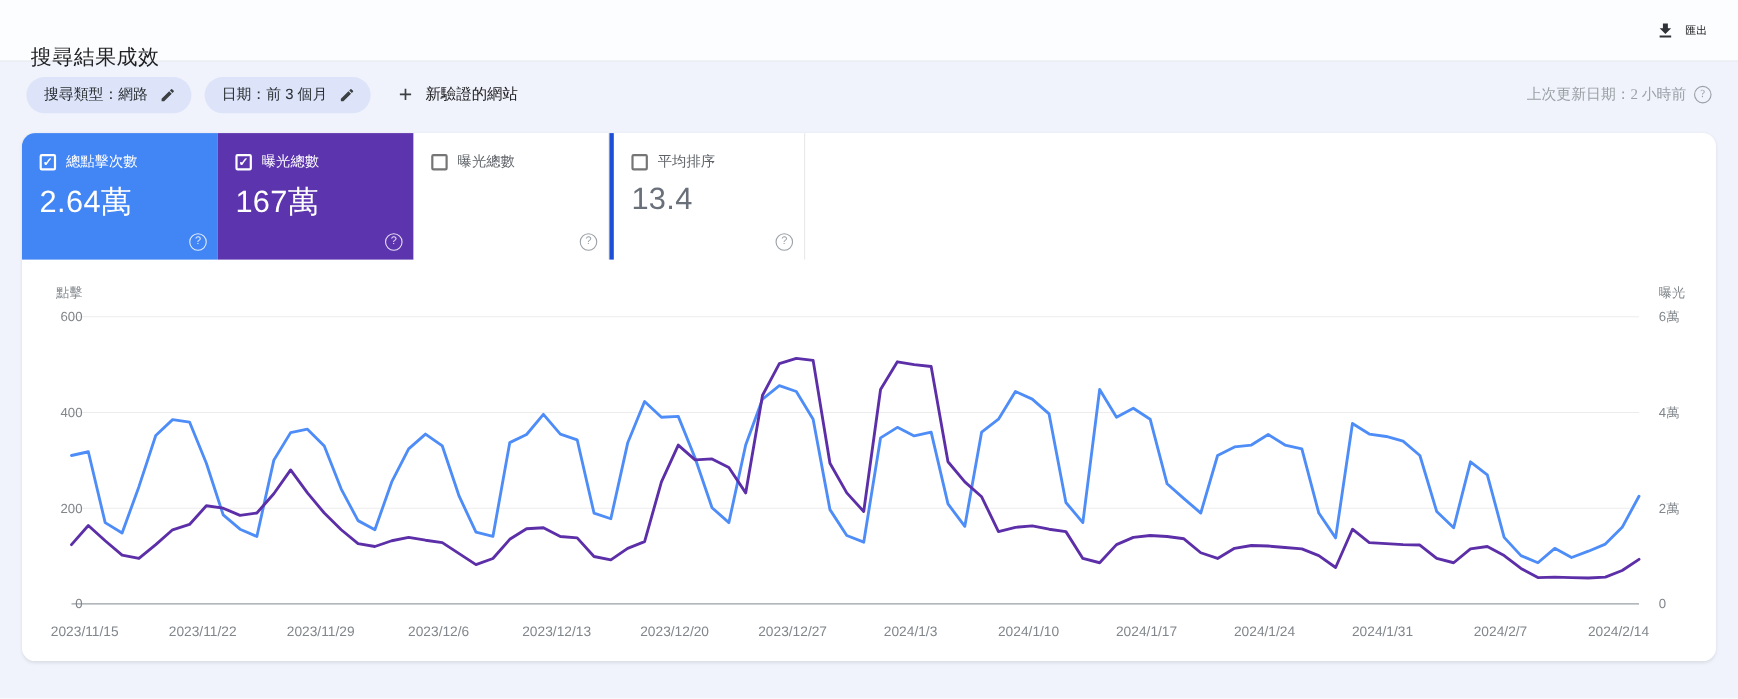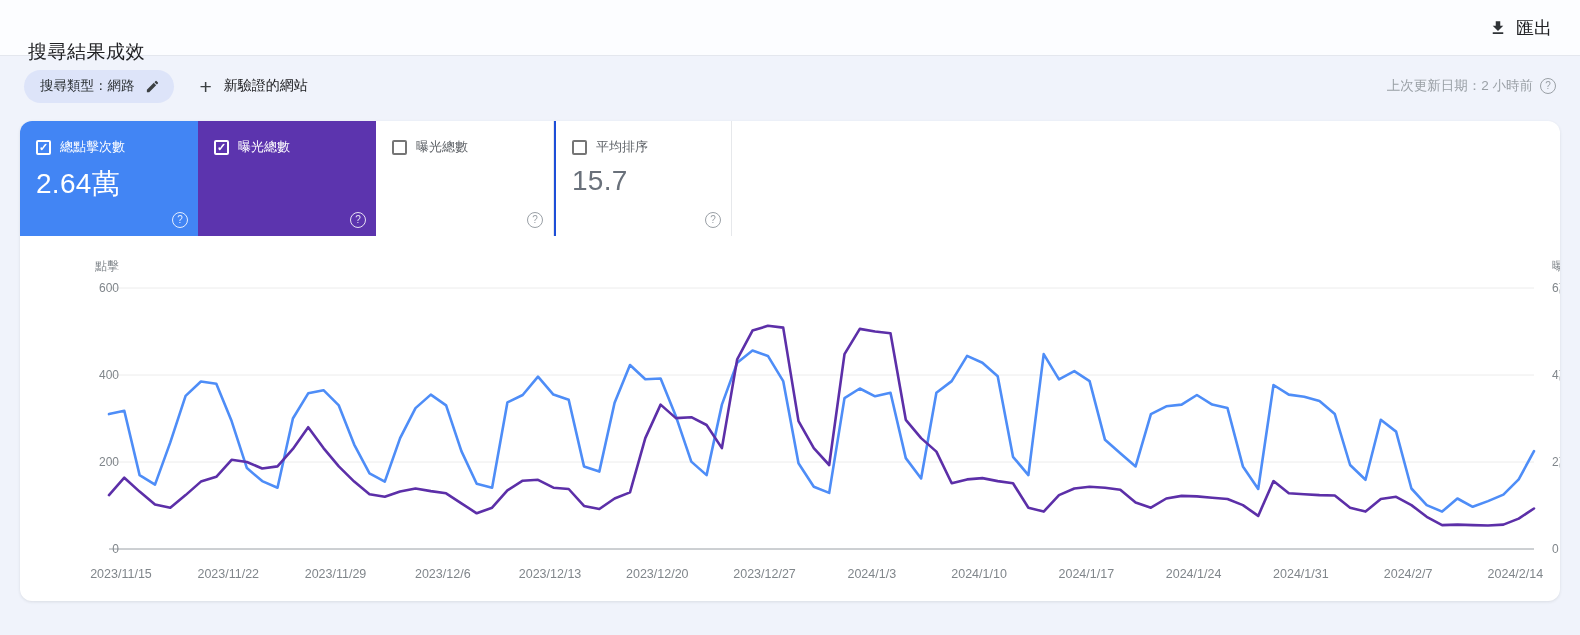--- a/index.html
+++ b/index.html
@@ -12,21 +12,21 @@
   }
   
   .topbar {
     height:56px; background:#fcfdff; border-bottom:1px solid #e4e7ee;
     display:flex; align-items:center; justify-content:space-between;
     padding:0 28px 0 28px;
   }
   .page-title { font-size:19px; color:#202124; font-weight:400; letter-spacing:.5px;margin-top:48px; }
   .export-btn {
     display:flex; align-items:center; gap:9px; cursor:pointer;
-    font-size:18px; color:#202124;
+    font-size:10px; color:#202124;
   }
   .export-btn svg { display:block; }
   
   .filter-row {
     height:60px; display:flex; align-items:center; justify-content:space-between;
     padding:0 24px 0 24px;
   }
   .filter-left { display:flex; align-items:center; gap:12px;justify-content:flex-end; }
   .chip {
     background:#dde4f9; border-radius:17px; height:33px;
@@ -34,56 +34,56 @@
     font-size:13.5px; color:#2b3034; cursor:pointer;
   }
   .chip svg { display:block; }
   .add-site-btn {
     display:flex; align-items:center; gap:12px; margin-left:14px;
     font-size:14px; color:#202124; cursor:pointer;
   }
   .plus-glyph { font-size:21px; font-weight:400; color:#3c4043; line-height:1; }
   .last-updated {
     display:flex; align-items:center; gap:7px;
-    font-size:13.5px; color:#9aa0a6;
+    font-size:13.5px; color:#9aa0a6;font-family:Liberation Serif, serif;
   }
   .help-circle {
     width:16px; height:16px; border:1.3px solid currentColor; border-radius:50%;
     display:inline-flex; align-items:center; justify-content:center;
     font-size:10px; line-height:1; flex:0 0 auto;
   }
   
   .card {
     margin:5px 20px 0 20px; width:1540px; height:480px;
     background:#ffffff; border-radius:12px; overflow:hidden;
     box-shadow:0 1px 3px rgba(60,64,67,.12);
   }
   .metric-row { display:flex; height:115px; }
   .metric-card {
     width:178px; height:115px; position:relative; padding:17px 16px 0 16px;
     cursor:pointer; background:#fff;
   }
-  .metric-card.white + .metric-card.white { border-left:2px solid #1d4ed8; }
+  .metric-card.white + .metric-card.white { border-left:4px solid #1d4ed8; }
   .metric-card.white { border-right:1px solid #e6e8eb; }
   .metric-card.white:nth-child(4) { border-left:none; }
   .m-label-row { display:flex; align-items:center; gap:9px; }
   .m-checkbox {
     width:15px; height:15px; border:2px solid #fff; border-radius:2px;
     display:inline-flex; align-items:center; justify-content:center;
     font-size:11px; font-weight:bold; color:#fff; flex:0 0 auto;
   }
   .white .m-checkbox { border-color:#757575; color:transparent; }
   .m-label { font-size:13px; color:#fff; white-space:nowrap; }
   .white .m-label { color:#5f6368; }
   .m-value { font-size:28px; color:#fff; margin-top:9px; letter-spacing:.3px; }
   .white .m-value { color:#69707a; }
   .m-help { position:absolute; right:10px; bottom:8px; color:rgba(255,255,255,.85); }
   .white .m-help { color:#9aa0a6; }
   
-  .chart-wrap { padding-top:6px;padding-left:44px; }
+  .chart-wrap { padding-top:6px; }
   svg text { font-family:"Liberation Sans", sans-serif; }
 </style>
 </head>
 <body>
 
 <div class="topbar">
   <div class="page-title">搜尋結果成效</div>
   <div class="export-btn">
     <span>
       <svg width="18" height="18" viewBox="0 0 24 24" fill="#2f3337">
@@ -97,20 +97,28 @@
 <div class="filter-row">
   <div class="filter-left">
     <div class="chip">
       <span>搜尋類型：網路</span>
       <span>
         <svg width="15" height="15" viewBox="0 0 24 24" fill="#3c4043">
           <path d="M3 17.25V21h3.75L17.81 9.94l-3.75-3.75L3 17.25zM20.71 7.04c.39-.39.39-1.02 0-1.41l-2.34-2.34a.9959.9959 0 0 0-1.41 0l-1.83 1.83 3.75 3.75 1.83-1.83z"></path>
         </svg>
       </span>
     </div>
+    <div class="chip">
+      <span>日期：前 3 個月</span>
+      <span>
+        <svg width="15" height="15" viewBox="0 0 24 24" fill="#3c4043">
+          <path d="M3 17.25V21h3.75L17.81 9.94l-3.75-3.75L3 17.25zM20.71 7.04c.39-.39.39-1.02 0-1.41l-2.34-2.34a.9959.9959 0 0 0-1.41 0l-1.83 1.83 3.75 3.75 1.83-1.83z"></path>
+        </svg>
+      </span>
+    </div>
     <div class="add-site-btn">
       <span class="plus-glyph">+</span>
       <span>新驗證的網站</span>
     </div>
   </div>
   <div class="last-updated">
     <span>上次更新日期：2 小時前</span>
     <span class="help-circle">?</span>
   </div>
 </div>
@@ -125,37 +133,38 @@
       </div>
       <div class="m-value">2.64萬</div>
       <span class="help-circle m-help">?</span>
     </div>
 
     <div class="metric-card colored" style="background: rgb(92, 52, 174);">
       <div class="m-label-row">
         <span class="m-checkbox">✓</span>
         <span class="m-label">曝光總數</span>
       </div>
+      <div class="m-value">167萬</div>
       <span class="help-circle m-help">?</span>
     </div>
 
     <div class="metric-card white">
       <div class="m-label-row">
         <span class="m-checkbox"></span>
         <span class="m-label">曝光總數</span>
       </div>
       <span class="help-circle m-help">?</span>
     </div>
 
     <div class="metric-card white">
       <div class="m-label-row">
         <span class="m-checkbox"></span>
         <span class="m-label">平均排序</span>
       </div>
-      <div class="m-value">15.7</div>
+      <div class="m-value">13.4</div>
       <span class="help-circle m-help">?</span>
     </div>
 
   </div>
 
   <div class="chart-wrap">
     <svg id="chart" width="1540" height="358" viewBox="0 0 1540 358">
         <line x1="45" y1="46" x2="1470" y2="46" stroke="#ececec" stroke-width="1"></line>
         <line x1="45" y1="133" x2="1470" y2="133" stroke="#ececec" stroke-width="1"></line>
         <line x1="45" y1="220" x2="1470" y2="220" stroke="#ececec" stroke-width="1"></line>

